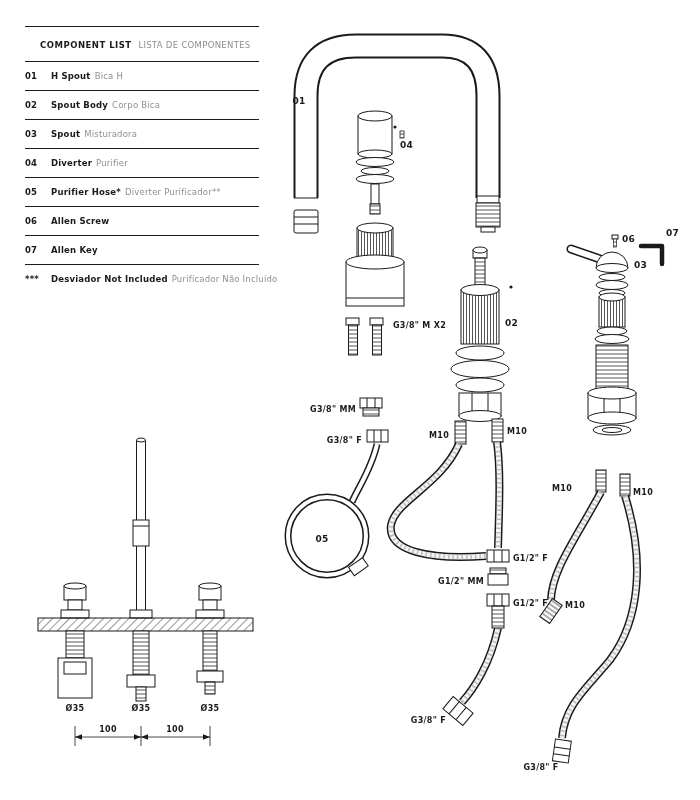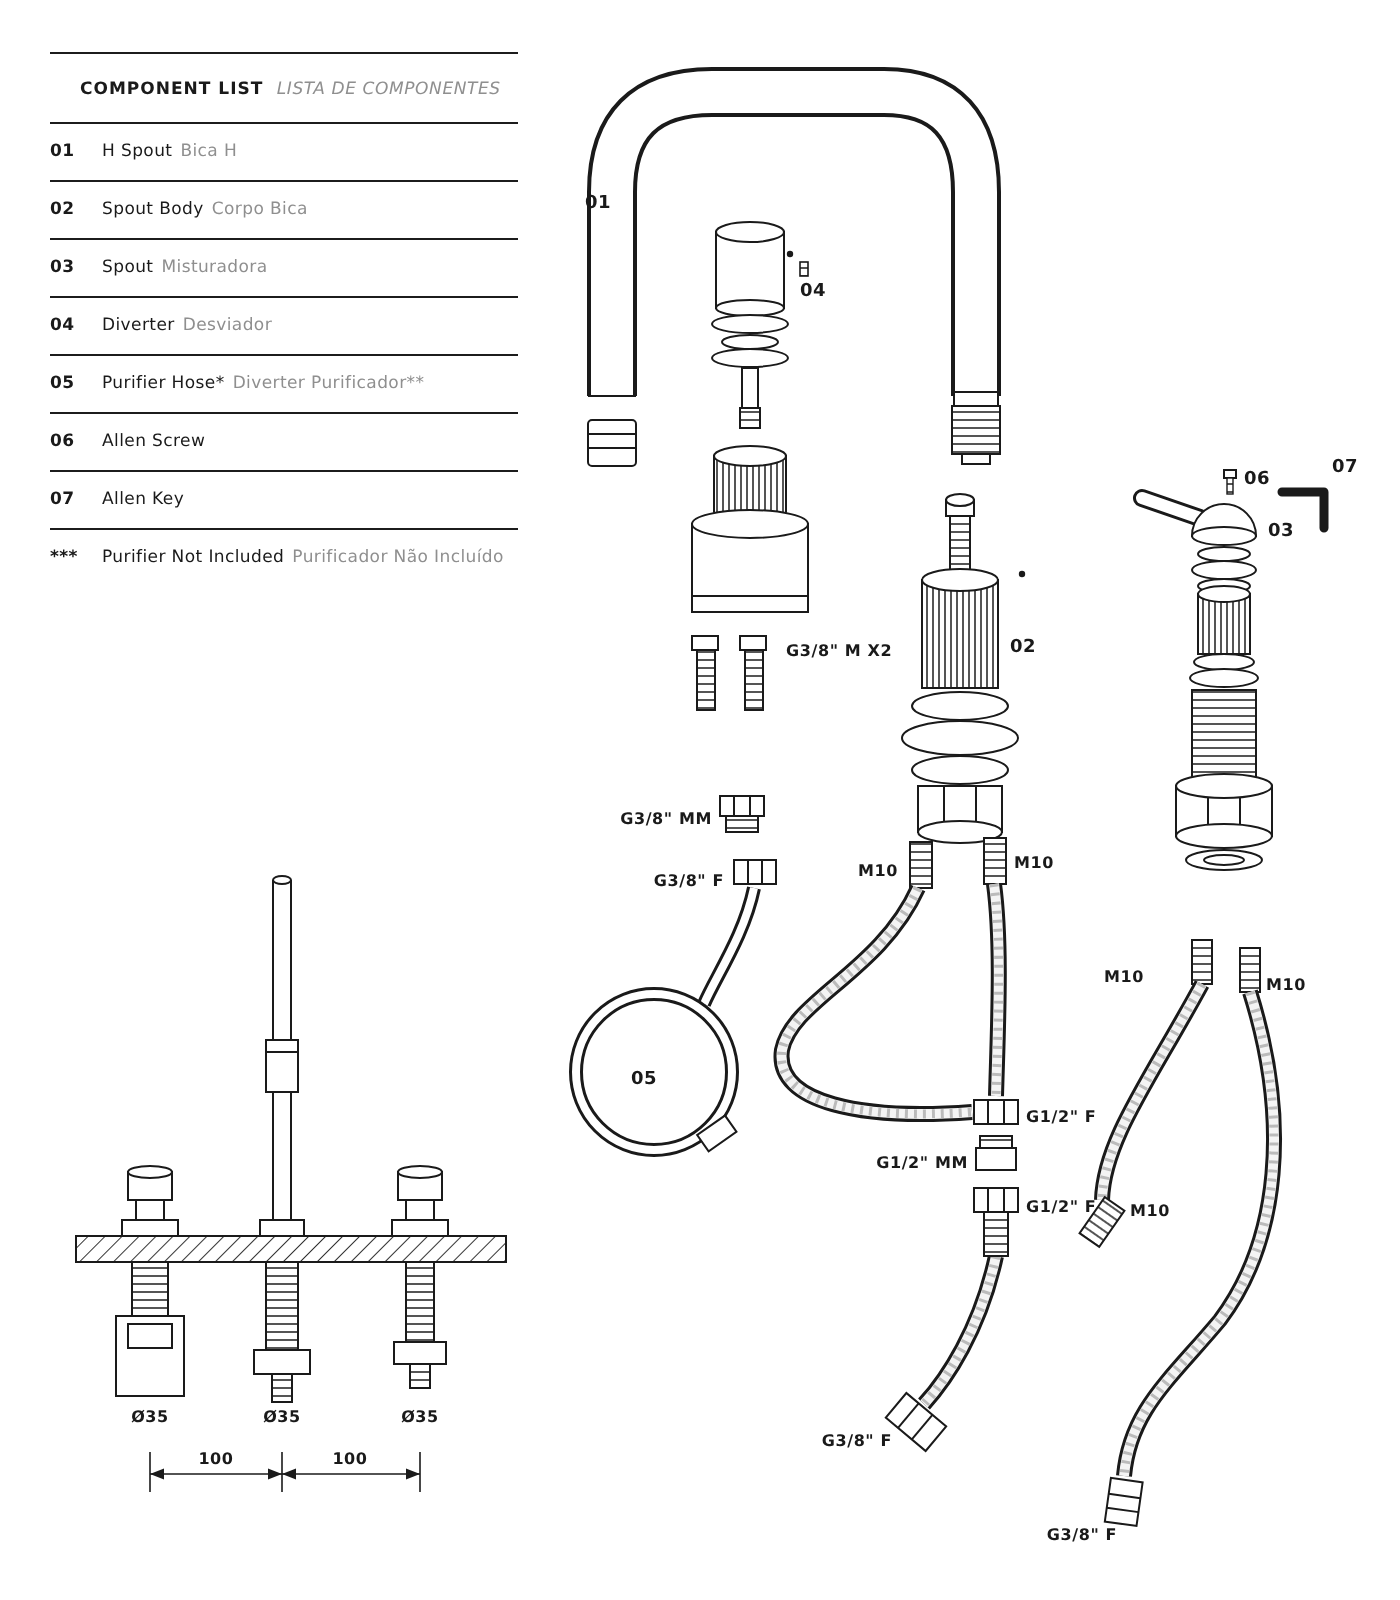--- a/index.html
+++ b/index.html
@@ -2,26 +2,26 @@
 <html><head>
 <meta charset="utf-8">
 <style>
   html,body{margin:0;padding:0;background:#fff;}
   .canvas{position:relative;width:700px;height:800px;background:#fff;overflow:hidden;
           font-family:"DejaVu Sans",sans-serif;color:#1a1a1a;}
   
   .cl{position:absolute;left:25px;top:26px;width:234px;border-top:1.5px solid #1c1c1c;}
   .cl-header{padding:13px 0 11px;border-bottom:1px solid #1c1c1c;font-size:8.5px;}
   .cl-title-en{font-weight:bold;letter-spacing:.5px;padding-left:15px;}
-  .cl-title-pt{color:#8f8f8f;margin-left:4px;letter-spacing:.3px;font-style:italic;}
+  .cl-title-pt{color:#8f8f8f;margin-left:4px;letter-spacing:.3px;}
   .cl-row{display:flex;align-items:center;height:28px;border-bottom:1px solid #1c1c1c;
           font-size:8.5px;letter-spacing:.2px;}
   .cl-row:last-child{border-bottom:none;}
   .cl-row .num{width:26px;font-weight:bold;flex:0 0 26px;}
-  .cl-row .en{font-weight:normal;margin-right:4px;white-space:nowrap;}
+  .cl-row .en{font-weight:bold;margin-right:4px;white-space:nowrap;}
   .cl-row .pt{color:#8f8f8f;white-space:nowrap;}
   
   svg text{font-family:"DejaVu Sans",sans-serif;font-weight:bold;fill:#1a1a1a;letter-spacing:.3px;}
   .t8{font-size:8px;} .t9{font-size:9px;}
   .oln{fill:#fff;stroke:#1a1a1a;stroke-width:1;}
   .ln{stroke:#1a1a1a;stroke-width:1;fill:none;}
 </style>
 </head>
 <body>
 
@@ -43,40 +43,40 @@
       <span class="pt">Corpo Bica</span>
     </div>
     <div class="cl-row">
       <span class="num">03</span>
       <span class="en">Spout</span>
       <span class="pt">Misturadora</span>
     </div>
     <div class="cl-row">
       <span class="num">04</span>
       <span class="en">Diverter</span>
-      <span class="pt">Desviador</span>
+      <span class="pt">Purifier</span>
     </div>
     <div class="cl-row">
       <span class="num">05</span>
       <span class="en">Purifier Hose*</span>
       <span class="pt">Diverter Purificador**</span>
     </div>
     <div class="cl-row">
       <span class="num">06</span>
       <span class="en">Allen Screw</span>
       <span class="pt"></span>
     </div>
     <div class="cl-row">
       <span class="num">07</span>
       <span class="en">Allen Key</span>
       <span class="pt"></span>
     </div>
     <div class="cl-row">
       <span class="num">***</span>
-      <span class="en">Purifier Not Included</span>
+      <span class="en">Desviador Not Included</span>
       <span class="pt">Purificador Não Incluído</span>
     </div>
   </div>
 
   <svg width="700" height="800" viewBox="0 0 700 800" style="position:absolute;left:0;top:0">
     <defs>
       <pattern id="diag" width="6" height="6" patternUnits="userSpaceOnUse" patternTransform="rotate(45)">
         <line x1="0" y1="0" x2="0" y2="6" stroke="#333" stroke-width="1"></line>
       </pattern>
       <pattern id="thread" width="4" height="4" patternUnits="userSpaceOnUse">

